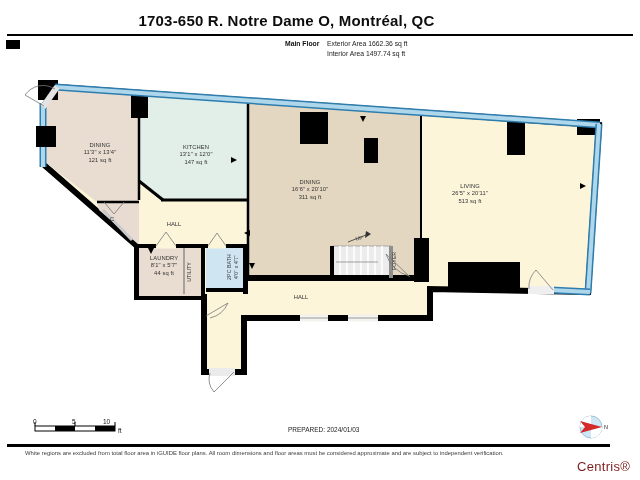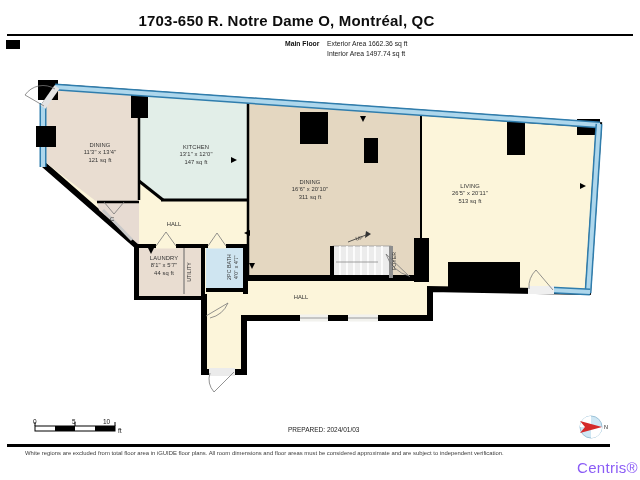--- a/index.html
+++ b/index.html
@@ -18,21 +18,21 @@
               color:#333;white-space:nowrap;letter-spacing:.1px;transform:translate(-50%,-50%);}
   .room-label.vert{transform:translate(-50%,-50%) rotate(-90deg);font-size:5.2px;}
   .small-label{position:absolute;font-size:5.8px;color:#333;white-space:nowrap;
                transform:translate(-50%,-50%);}
   .small-label.vert{transform:translate(-50%,-50%) rotate(-90deg);font-size:5.2px;}
   .small-label.up{transform:translate(-50%,-50%) rotate(-8deg);font-size:5.2px;}
   .scale-num{position:absolute;font-size:6.5px;color:#111;}
   .prepared{position:absolute;left:288px;top:426px;font-size:6.5px;color:#222;}
   .compass-n{position:absolute;left:604px;top:424px;font-size:5.5px;color:#222;}
   .disclaimer{position:absolute;left:25px;top:450px;font-size:5.9px;color:#3c3c3c;}
-  .brand{position:absolute;left:577px;top:459px;font-size:15px;color:#8b5cf6;letter-spacing:.3px;}
+  .brand{position:absolute;left:577px;top:459px;font-size:13px;color:#7f1d1d;letter-spacing:.3px;}
 </style>
 </head>
 <body>
 
 <div class="title">1703-650 R. Notre Dame O, Montréal, QC</div>
 <div class="rule rule-top"></div>
 <div class="corner-mark"></div>
 <div class="floor-label">Main Floor</div>
 <div class="areas">
   <div>Exterior Area 1662.36 sq ft</div>

